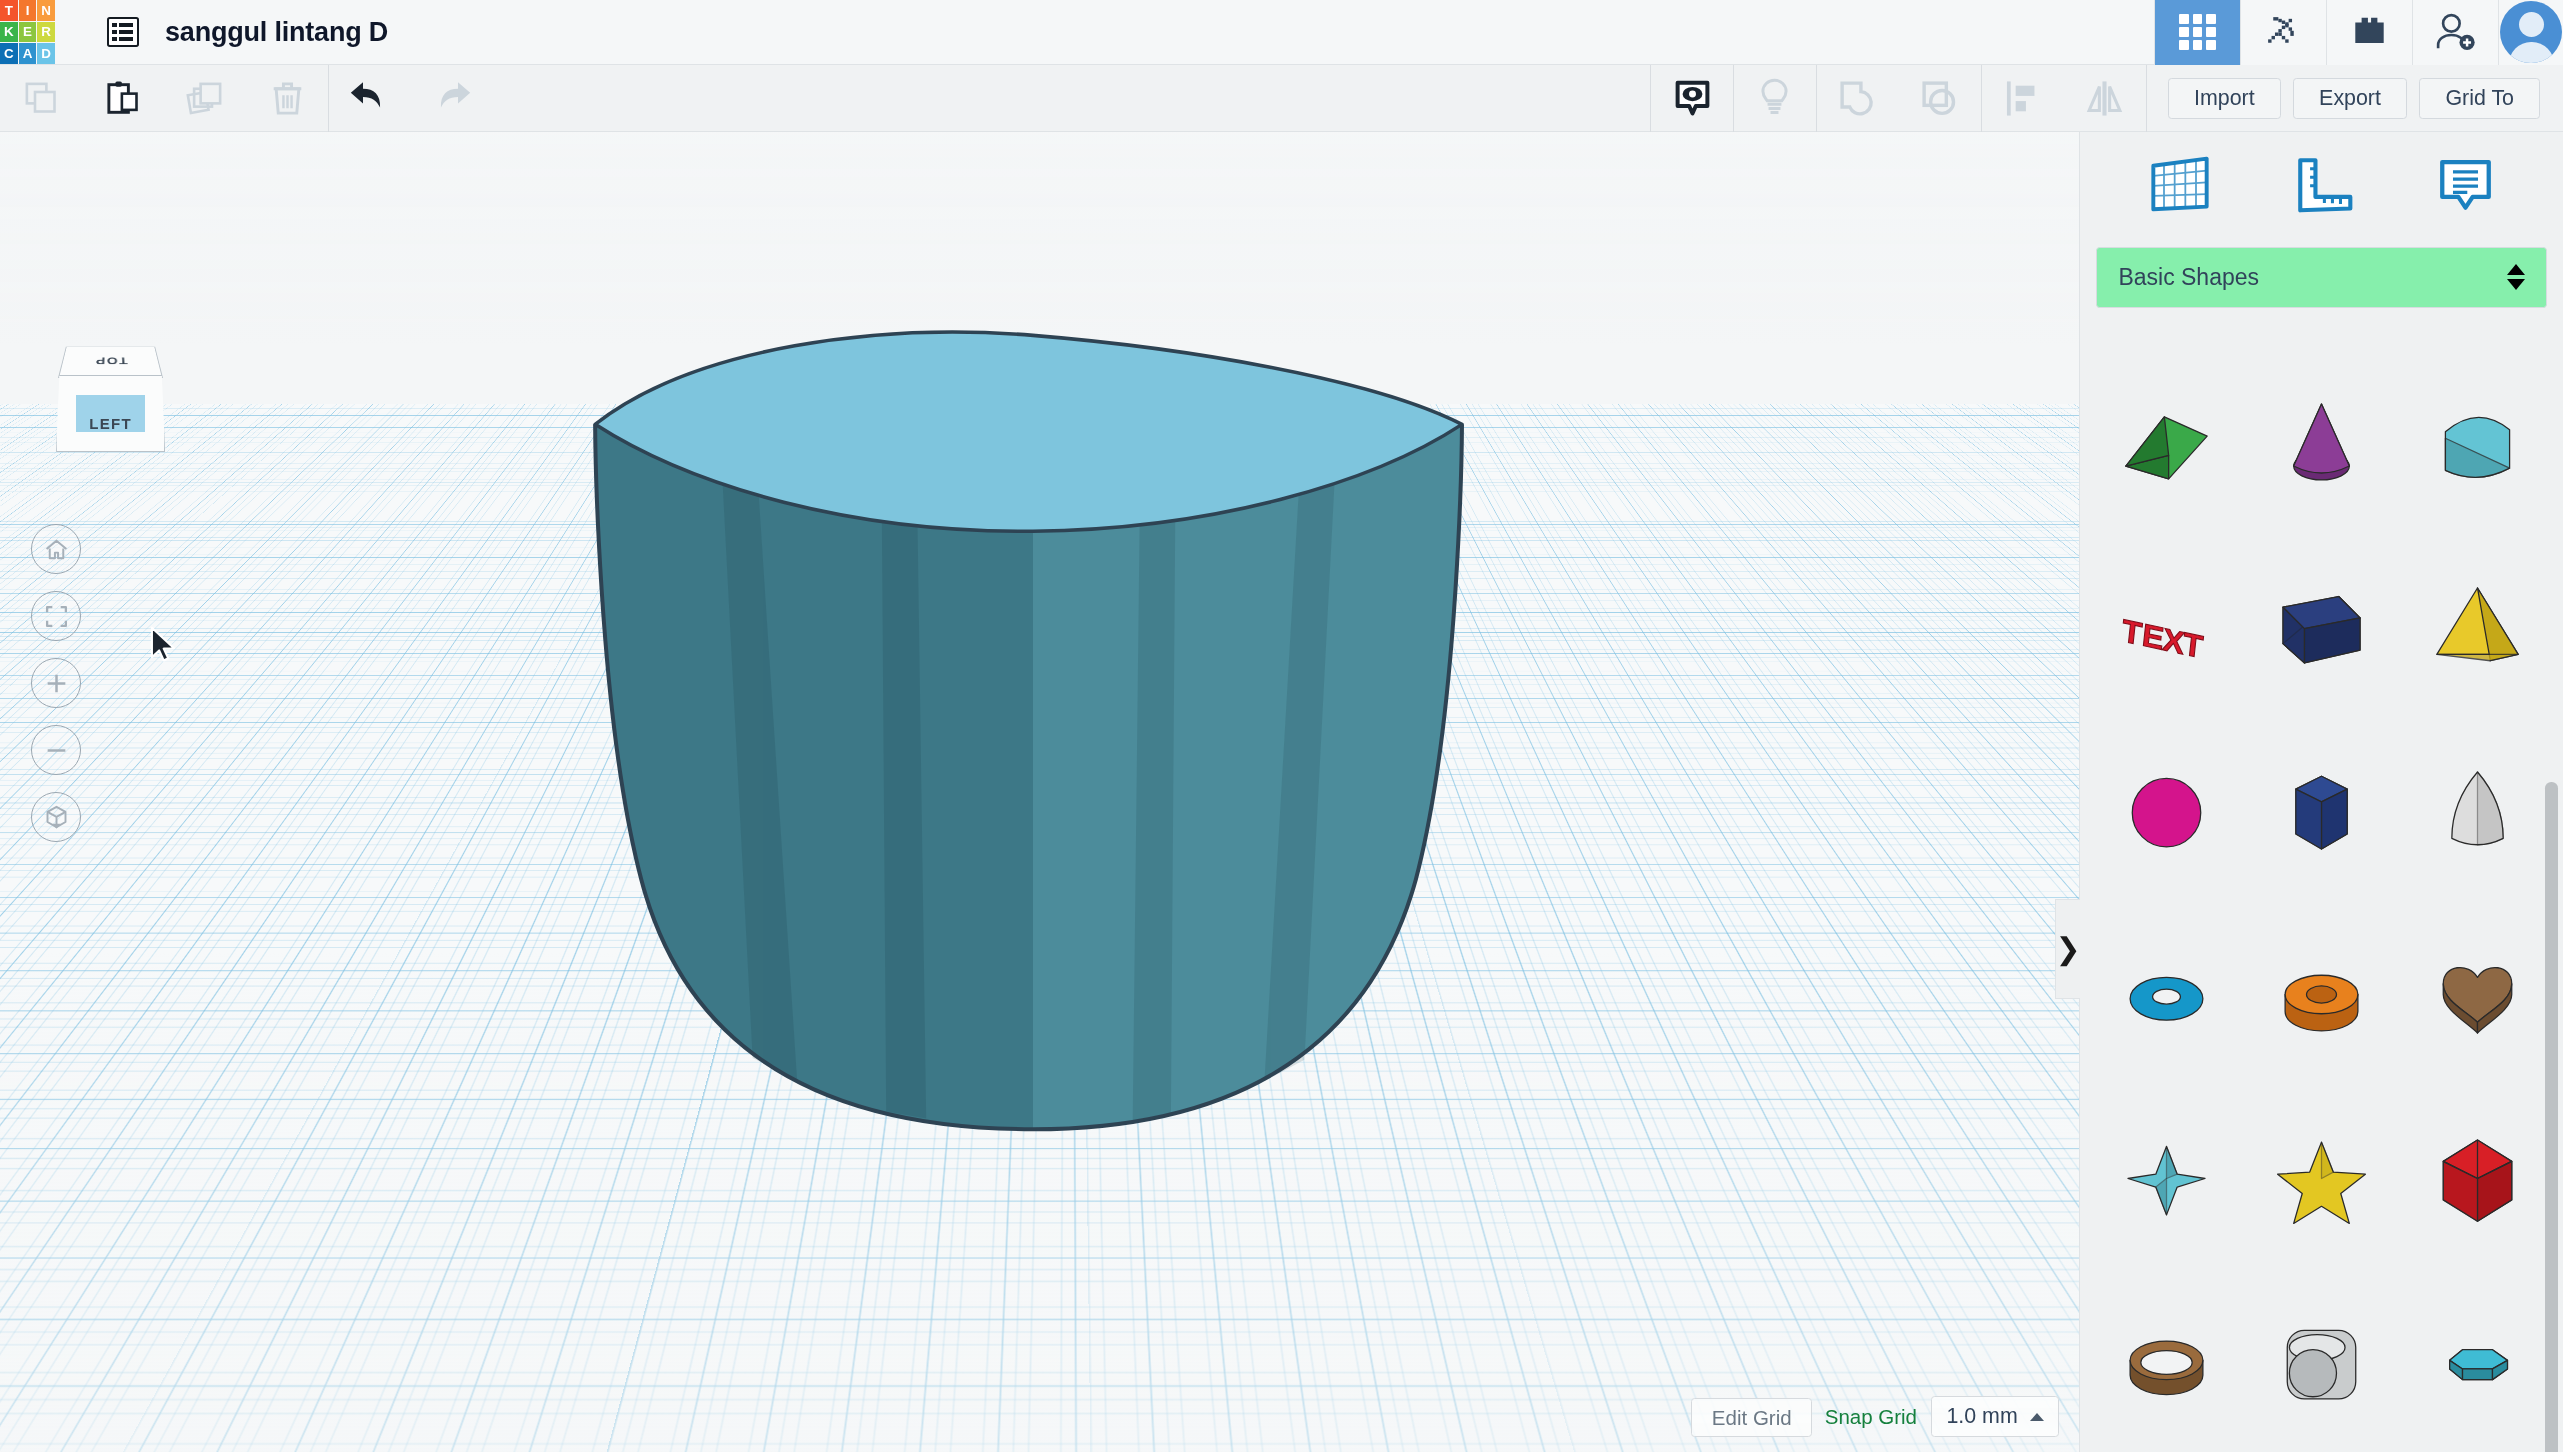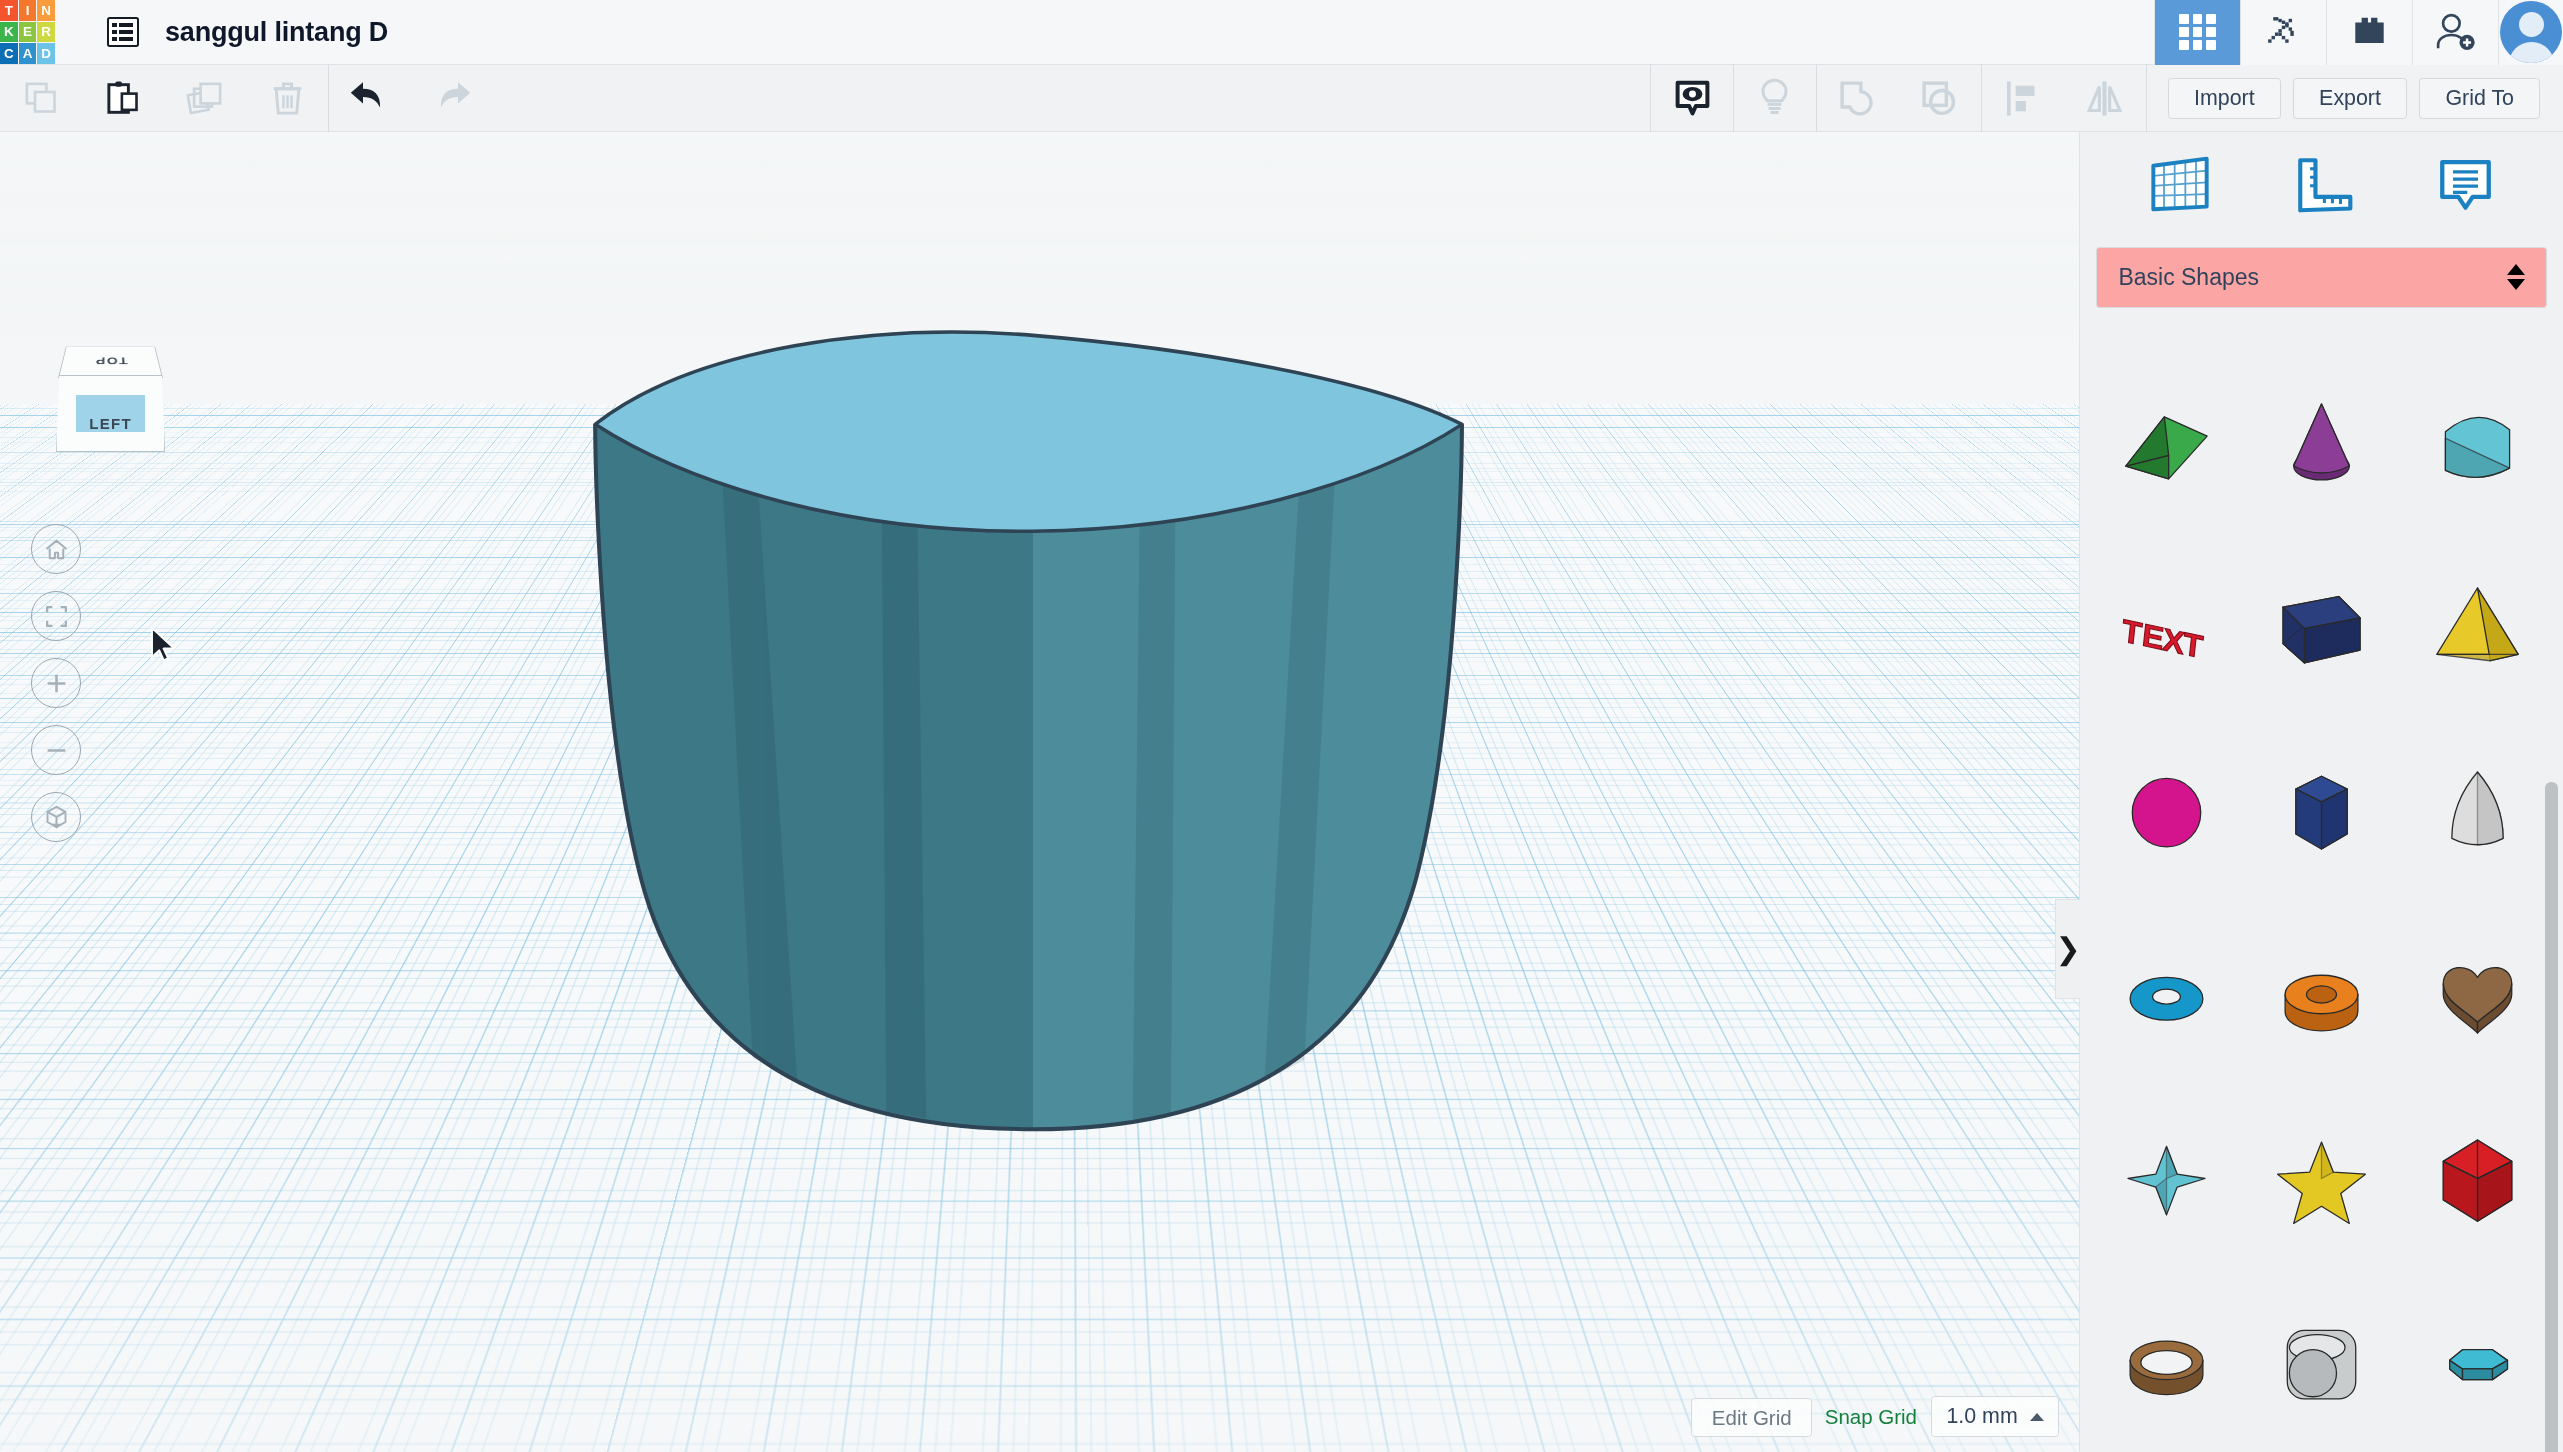--- a/index.html
+++ b/index.html
@@ -174,21 +174,21 @@
   
   #rightpanel {
     position:absolute; top:132px; right:0; width:484px; height:1321px;
     background:#eff1f2; border-left:0.9px solid #dfe3e6;
   }
   #panel-icons {
     height:102px; display:flex; align-items:center; justify-content:space-around; padding:0 27px;
   }
   #shape-select {
     margin:12.5px 16px 0 16px; height:61px;
-    background:#fca5a5; border:0.9px solid #d7dce0; border-radius:3.6px;
+    background:#86efac; border:0.9px solid #d7dce0; border-radius:3.6px;
     display:flex; align-items:center; padding:0 21.4px; font-size:23px; color:#31435a;
   }
   #shape-select .stepper { margin-left:auto; display:flex; flex-direction:column; gap:4.5px; }
   .st-up { width:0;height:0;border-left:9.8px solid transparent;border-right:9.8px solid transparent;border-bottom:11.6px solid #000; }
   .st-dn { width:0;height:0;border-left:9.8px solid transparent;border-right:9.8px solid transparent;border-top:11.6px solid #000; }
 
   #shape-grid {
     position:absolute; top:218px; left:0; width:484px; height:1103px;
     display:grid; grid-template-columns: repeat(3, 1fr);
     grid-auto-rows: 184px; align-items:center; justify-items:center;

